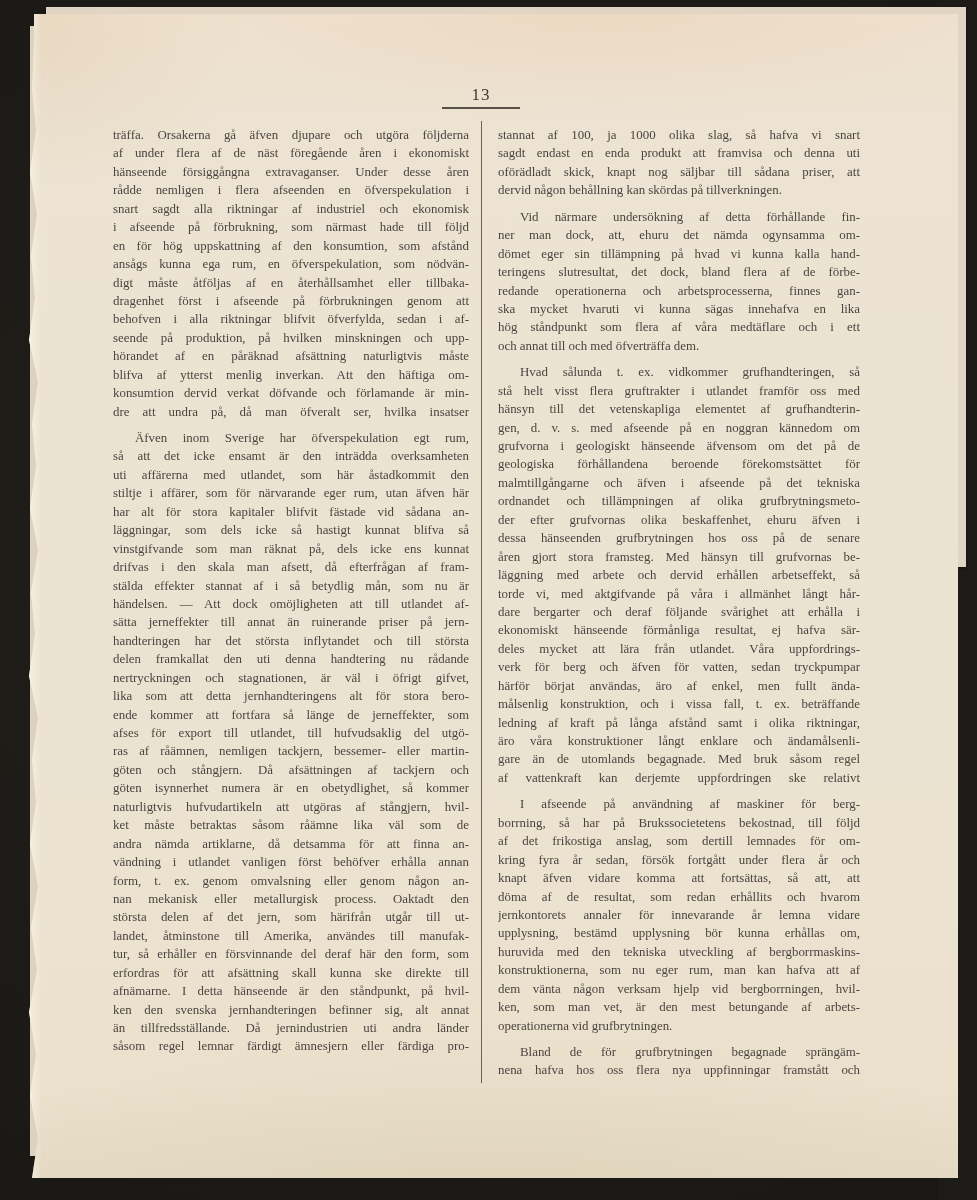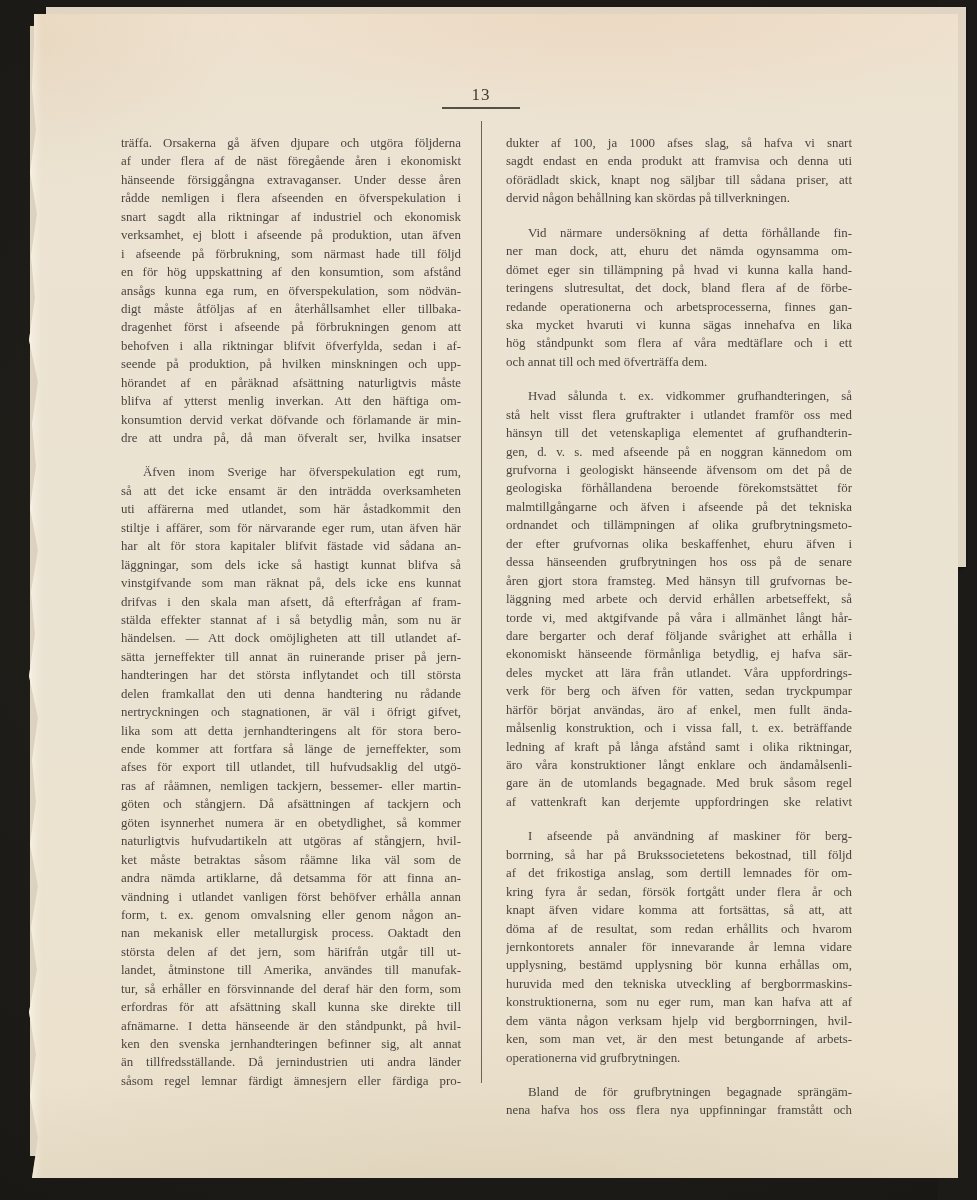--- a/index.html
+++ b/index.html
@@ -80,21 +80,21 @@
   }
   .column { position: absolute; top: 0; }
   .column-left  { left: 0;     width: 372px; }
   .column-right { left: 385px; width: 378px; }
   .column-divider {
     position: absolute;
     left: 376px; top: 3px;
     width: 1px; height: 962px;
     background: #6e6359;
   }
-  .para { margin: 16px; }
+  .para { margin: 8px; }
   .column-right .para + .para { margin-top: 5px; }
   .line {
     height: 18.45px;
     line-height: 18.45px;
     overflow: hidden;
     white-space: normal;
     text-align: left;
   }
   .line.fill {
     text-align: justify;
@@ -115,21 +115,20 @@
       <div class="page-number-rule"></div>
     </div>
     <div class="text-block">
       <div class="column column-left" id="col-left">
           <div class="para">
             <div class="line fill">träffa.  Orsakerna gå äfven djupare och utgöra följderna</div>
             <div class="line fill">af under flera af de näst föregående åren i ekonomiskt</div>
             <div class="line fill">hänseende försiggångna extravaganser.  Under desse åren</div>
             <div class="line fill">rådde nemligen i flera afseenden en öfverspekulation i</div>
             <div class="line fill">snart sagdt alla riktningar af industriel och ekonomisk</div>
-            <div class="line fill">verksamhet, ej blott i afseende på produktion, utan äfven</div>
             <div class="line fill">i afseende på förbrukning, som närmast hade till följd</div>
             <div class="line fill">en för hög uppskattning af den konsumtion, som afstånd</div>
             <div class="line fill">ansågs kunna ega rum, en öfverspekulation, som nödvän-</div>
             <div class="line fill">digt måste åtföljas af en återhållsamhet eller tillbaka-</div>
             <div class="line fill">dragenhet först i afseende på förbrukningen genom att</div>
             <div class="line fill">behofven i alla riktningar blifvit öfverfylda, sedan i af-</div>
             <div class="line fill">seende på produktion, på hvilken minskningen och upp-</div>
             <div class="line fill">hörandet af en påräknad afsättning naturligtvis måste</div>
             <div class="line fill">blifva af ytterst menlig inverkan.  Att den häftiga om-</div>
             <div class="line fill">konsumtion dervid verkat döfvande och förlamande är min-</div>
@@ -168,21 +167,21 @@
             <div class="line fill">erfordras för att afsättning skall kunna ske direkte till</div>
             <div class="line fill">afnämarne.  I detta hänseende är den ståndpunkt, på hvil-</div>
             <div class="line fill">ken den svenska jernhandteringen befinner sig, alt annat</div>
             <div class="line fill">än tillfredsställande.  Då jernindustrien uti andra länder</div>
             <div class="line fill">såsom regel lemnar färdigt ämnesjern eller färdiga pro-</div>
           </div>
         </div>
       <div class="column-divider"></div>
       <div class="column column-right" id="col-right">
           <div class="para">
-            <div class="line fill">dukter af 100, ja 1000 afses slag, så hafva vi snart</div>
+            <div class="line fill">stannat af 100, ja 1000 olika slag, så hafva vi snart</div>
             <div class="line fill">sagdt endast en enda produkt att framvisa och denna uti</div>
             <div class="line fill">oförädladt skick, knapt nog säljbar till sådana priser, att</div>
             <div class="line">dervid någon behållning kan skördas på tillverkningen.</div>
           </div>
           <div class="para indent">
             <div class="line fill">Vid närmare undersökning af detta förhållande fin-</div>
             <div class="line fill">ner man dock, att, ehuru det nämda ogynsamma om-</div>
             <div class="line fill">dömet eger sin tillämpning på hvad vi kunna kalla hand-</div>
             <div class="line fill">teringens slutresultat, det dock, bland flera af de förbe-</div>
             <div class="line fill">redande operationerna och arbetsprocesserna, finnes gan-</div>
@@ -198,21 +197,21 @@
             <div class="line fill">grufvorna i geologiskt hänseende äfvensom om det på de</div>
             <div class="line fill">geologiska förhållandena beroende förekomstsättet för</div>
             <div class="line fill">malmtillgångarne och äfven i afseende på det tekniska</div>
             <div class="line fill">ordnandet och tillämpningen af olika grufbrytningsmeto-</div>
             <div class="line fill">der efter grufvornas olika beskaffenhet, ehuru äfven i</div>
             <div class="line fill">dessa hänseenden grufbrytningen hos oss på de senare</div>
             <div class="line fill">åren gjort stora framsteg.  Med hänsyn till grufvornas be-</div>
             <div class="line fill">läggning med arbete och dervid erhållen arbetseffekt, så</div>
             <div class="line fill">torde vi, med aktgifvande på våra i allmänhet långt hår-</div>
             <div class="line fill">dare bergarter och deraf följande svårighet att erhålla i</div>
-            <div class="line fill">ekonomiskt hänseende förmånliga betydlig, ej hafva sär-</div>
+            <div class="line fill">ekonomiskt hänseende förmånliga resultat, ej hafva sär-</div>
             <div class="line fill">deles mycket att lära från utlandet.  Våra uppfordrings-</div>
             <div class="line fill">verk för berg och äfven för vatten, sedan tryckpumpar</div>
             <div class="line fill">härför börjat användas, äro af enkel, men fullt ända-</div>
             <div class="line fill">målsenlig konstruktion, och i vissa fall, t. ex. beträffande</div>
             <div class="line fill">ledning af kraft på långa afstånd samt i olika riktningar,</div>
             <div class="line fill">äro våra konstruktioner långt enklare och ändamålsenli-</div>
             <div class="line fill">gare än de utomlands begagnade.  Med bruk såsom regel</div>
             <div class="line fill">af vattenkraft kan derjemte uppfordringen ske relativt</div>
           </div>
           <div class="para indent">

